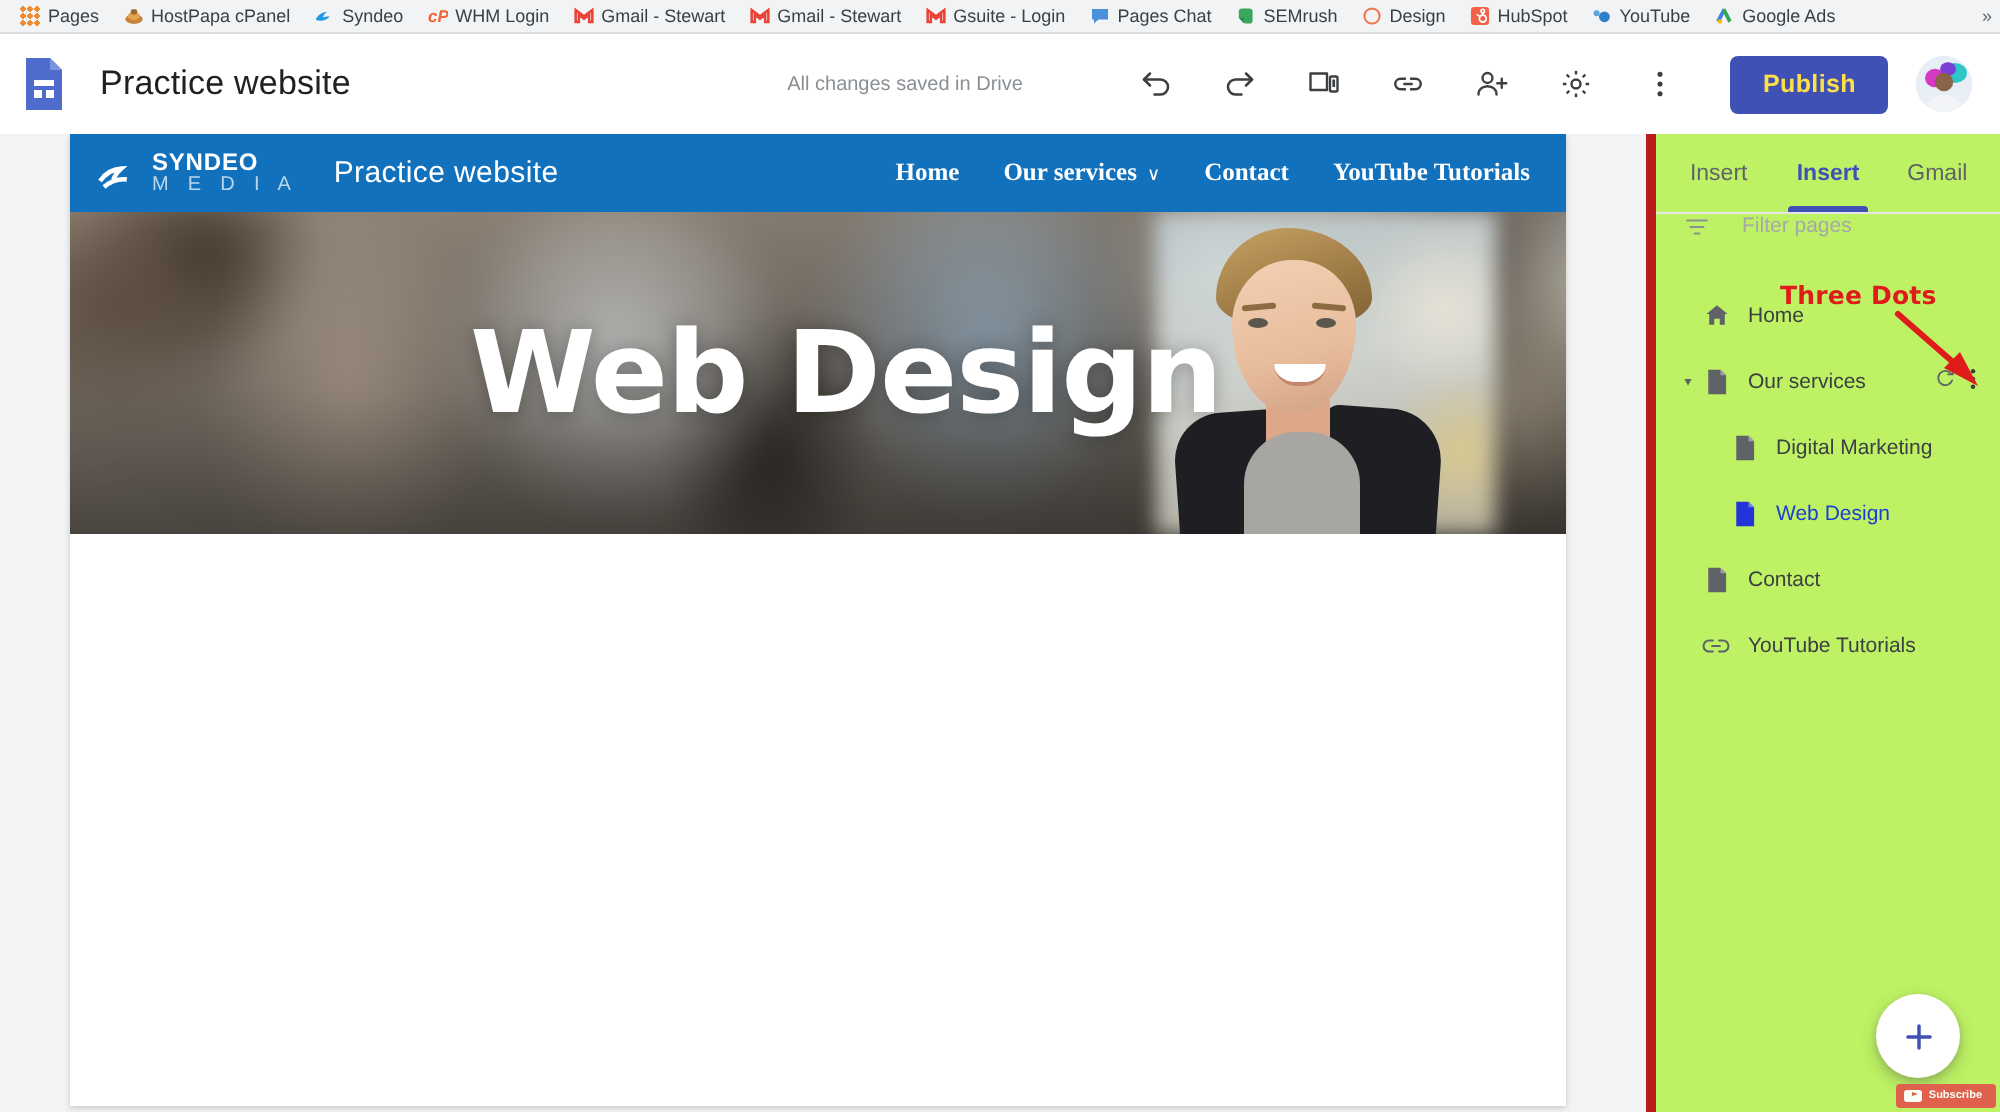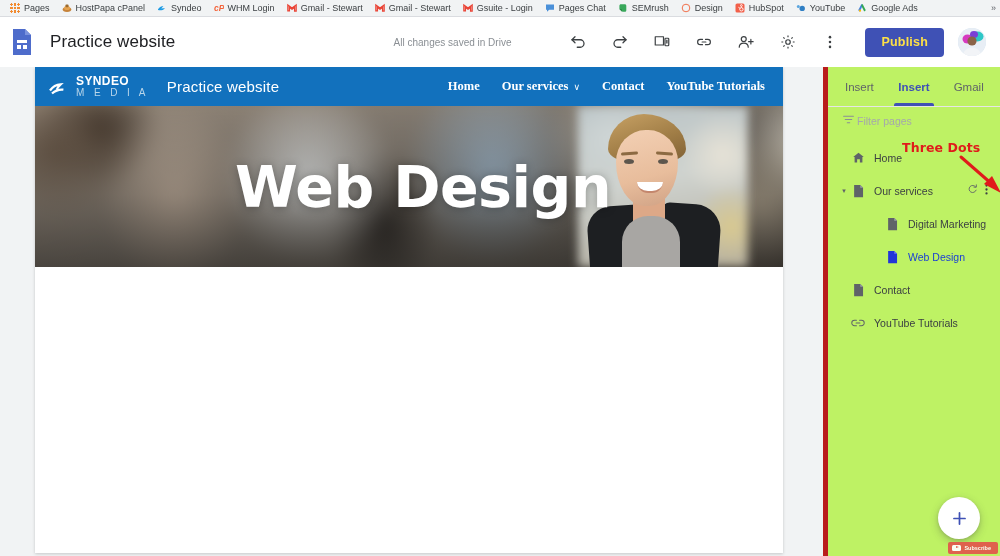--- a/index.html
+++ b/index.html
@@ -318,22 +318,22 @@
     white-space: nowrap;
   }
   .ptab.active { color: #3f51b5; font-weight: bold; }
   .ptab.active::after {
     content: "";
     position: absolute; left: 14%; right: 14%; bottom: 0;
     height: 3px; background: #3f51b5; border-radius: 2px 2px 0 0;
   }
   #filter-row {
     height: 28px;
-    display: flex; align-items: center;
-    gap: 2px;
+    display: flex; align-items: flex-start;
+    gap: 16px;
     padding: 0 14px;
   }
   #filter-input {
     border: none; outline: none;
     font-size: 10.5px;
     color: #3c4043;
     background: transparent;
     font-family: "Liberation Sans", sans-serif;
     width: 100%;
     padding: 0;
@@ -353,33 +353,33 @@
   .tree-row .caret {
     width: 12px; flex: 0 0 12px;
     font-size: 7px; color: #5f6368;
     display: flex; align-items: center; justify-content: center;
   }
   .tree-row .ticon {
     width: 16px; flex: 0 0 16px;
     display: flex; align-items: center; justify-content: center;
     margin-right: 8px;
   }
-  .tree-row.indent { padding-left: 56px; text-align: center; }
+  .tree-row.indent { padding-left: 36px; text-align: center; }
   .tree-row.selected .tlabel { color: #1a3fd4; }
   .row-actions {
     margin-left: auto;
     display: flex; align-items: center; gap: 3px;
     padding-right: 8px;
     color: #5f6368;
   }
 
   
   #annotation {
     position: absolute;
-    left: 74px; top: 5px;
+    left: 62px; top: 5px;
     pointer-events: none;
     z-index: 9;
   }
   #annotation-text {
     font-family: "DejaVu Sans", sans-serif;
     font-size: 12.5px;
     font-weight: bold;
     color: #e01b1b;
     white-space: nowrap;
     letter-spacing: .1px;

